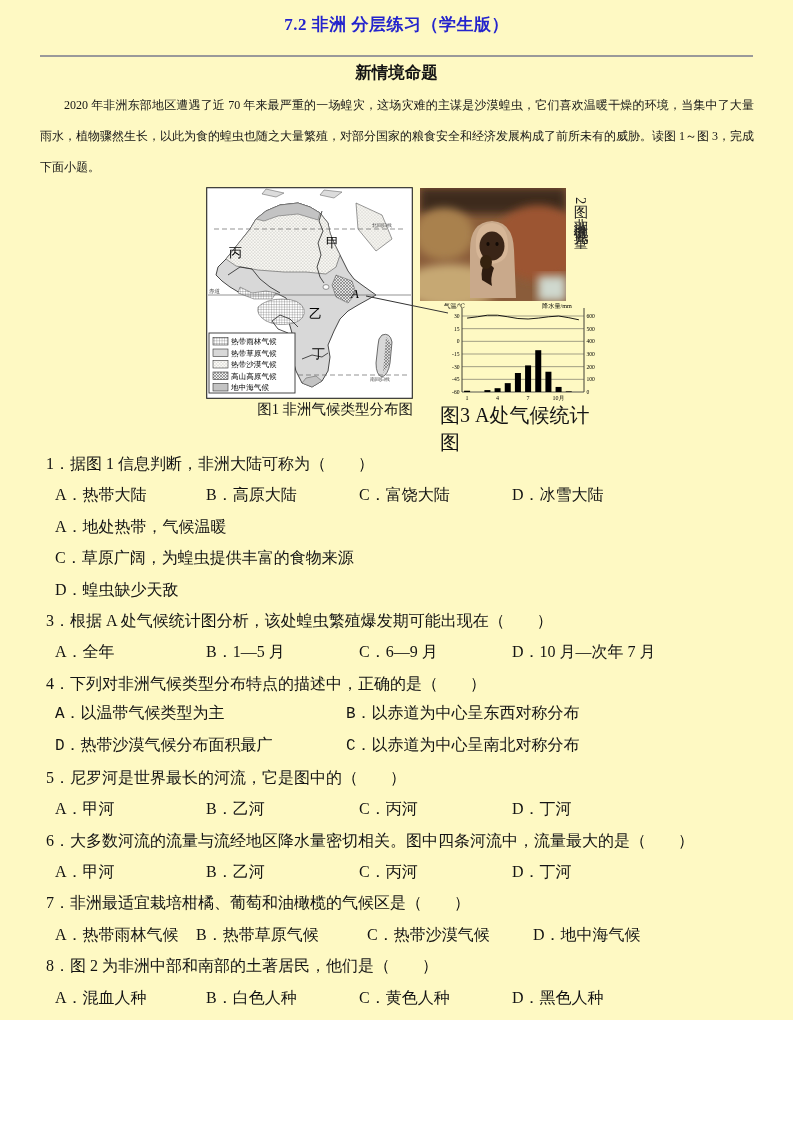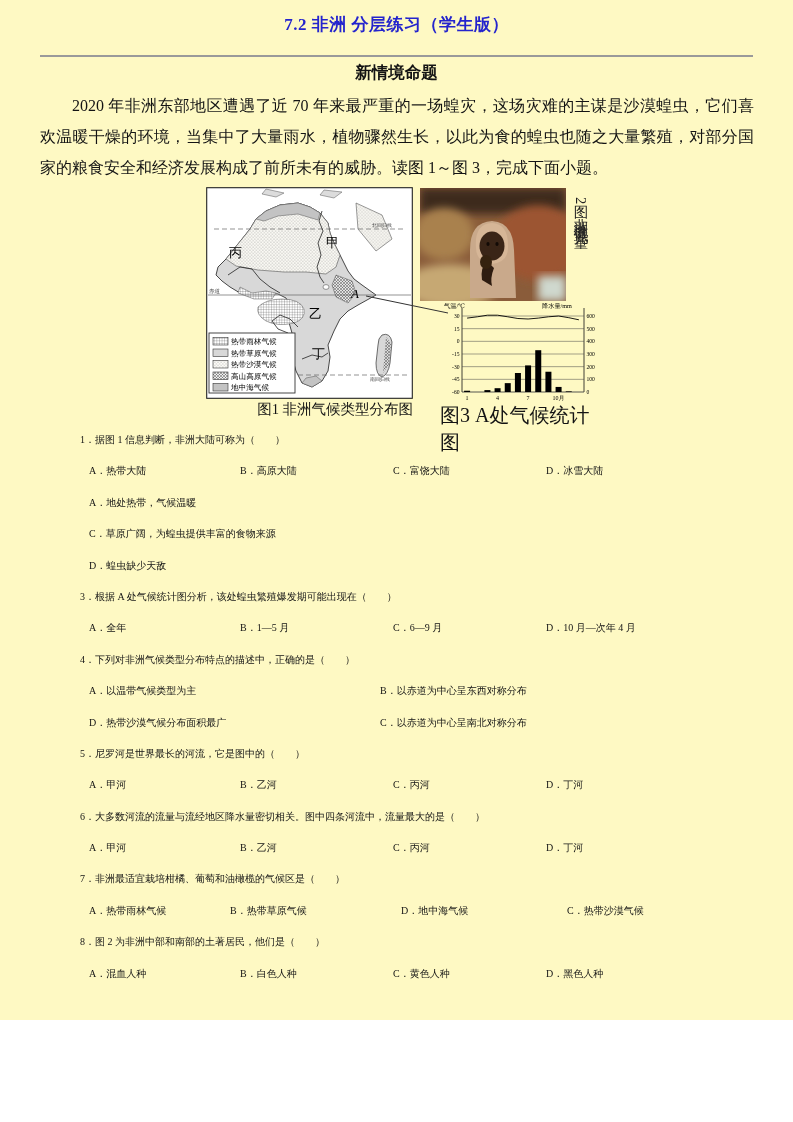--- a/index.html
+++ b/index.html
@@ -5,42 +5,42 @@
   html,body{margin:0;padding:0;background:#fff;}
   #page{
     position:relative;width:793px;height:1020px;background:#fef9c3;overflow:hidden;
     font-family:"Liberation Serif","DejaVu Serif",serif;color:#141414;
   }
   .title{position:absolute;top:13px;left:0;width:100%;text-align:center;
     font-weight:bold;font-size:17px;color:#2424cd;letter-spacing:0.5px;}
   .rule{position:absolute;top:55px;left:40px;width:713px;border-top:2px solid #9a9a9a;}
   .heading{position:absolute;top:62px;left:0;width:100%;text-align:center;
     font-weight:bold;font-size:16.5px;}
-  .intro{position:absolute;top:90px;left:40px;width:714px;font-size:16px;
+  .intro{position:absolute;top:90px;left:40px;width:714px;font-size:12px;
     line-height:31px;text-indent:2em;text-align:justify;}
 
   
   .figures{position:absolute;top:186px;left:0;width:793px;height:246px;}
   .map-svg{position:absolute;left:206px;top:1px;width:207px;height:212px;}
   .map-caption{position:absolute;left:206px;top:214px;width:207px;text-align:right;font-size:14.5px;}
   .photo-svg{position:absolute;left:420px;top:2px;width:146px;height:113px;}
   .photo-caption{position:absolute;left:571px;top:8px;height:135px;
     writing-mode:vertical-rl;font-size:14.5px;letter-spacing:3px;color:#222;}
   .chart-svg{position:absolute;left:438px;top:114px;width:162px;height:104px;}
   .chart-caption{position:absolute;left:440px;top:216px;width:160px;font-size:20px;}
   .connector{position:absolute;left:0;top:0;width:793px;height:246px;pointer-events:none;}
 
   
-  .questions{position:absolute;top:424px;left:40px;width:716px;font-size:10px;margin-left:34px;}
+  .questions{position:absolute;top:448px;left:40px;width:716px;font-size:16px;}
   .qline{height:31.4px;line-height:31.4px;white-space:nowrap;}
   .q-stem{padding-left:6px;}
   .opts{padding-left:15px;gap:11px;}
   .opts-4{display:grid;grid-template-columns:140px 142px 142px auto;}
   .opts-4.wide{grid-template-columns:130px 160px 155px auto;}
-  .opts-2{display:grid;grid-template-columns:280px auto;}
+  .opts-2{display:grid;grid-template-columns:280px auto;font-family:Liberation Mono, monospace;}
   .opts span{white-space:nowrap;}
 
   .footer{position:absolute;top:1062px;left:0;width:100%;text-align:center;
     font-size:10px;letter-spacing:3px;}
 
   svg text{font-family:"Liberation Serif","DejaVu Serif",serif;}
 </style>
 </head>
 <body>
 
@@ -231,21 +231,21 @@
       <div class="qline opts">C．草原广阔，为蝗虫提供丰富的食物来源</div>
       <div class="qline opts">D．蝗虫缺少天敌</div>
     </div>
 
     <div>
       <div class="qline q-stem">3．根据 A 处气候统计图分析，该处蝗虫繁殖爆发期可能出现在（　　）</div>
       <div class="qline opts opts-4">
         <span>A．全年</span>
         <span>B．1—5 月</span>
         <span>C．6—9 月</span>
-        <span>D．10 月—次年 4 月</span>
+        <span>D．10 月—次年 7 月</span>
       </div>
     </div>
 
     <div>
       <div class="qline q-stem">4．下列对非洲气候类型分布特点的描述中，正确的是（　　）</div>
       <div class="qline opts opts-2">
         <span>A．以温带气候类型为主</span>
         <span>B．以赤道为中心呈东西对称分布</span>
       </div>
       <div class="qline opts opts-2">
@@ -272,22 +272,22 @@
         <span>C．丙河</span>
         <span>D．丁河</span>
       </div>
     </div>
 
     <div>
       <div class="qline q-stem">7．非洲最适宜栽培柑橘、葡萄和油橄榄的气候区是（　　）</div>
       <div class="qline opts opts-4 wide">
         <span>A．热带雨林气候</span>
         <span>B．热带草原气候</span>
+        <span>C．热带沙漠气候</span>
         <span>D．地中海气候</span>
-        <span>C．热带沙漠气候</span>
       </div>
     </div>
 
     <div>
       <div class="qline q-stem">8．图 2 为非洲中部和南部的土著居民，他们是（　　）</div>
       <div class="qline opts opts-4">
         <span>A．混血人种</span>
         <span>B．白色人种</span>
         <span>C．黄色人种</span>
         <span>D．黑色人种</span>

